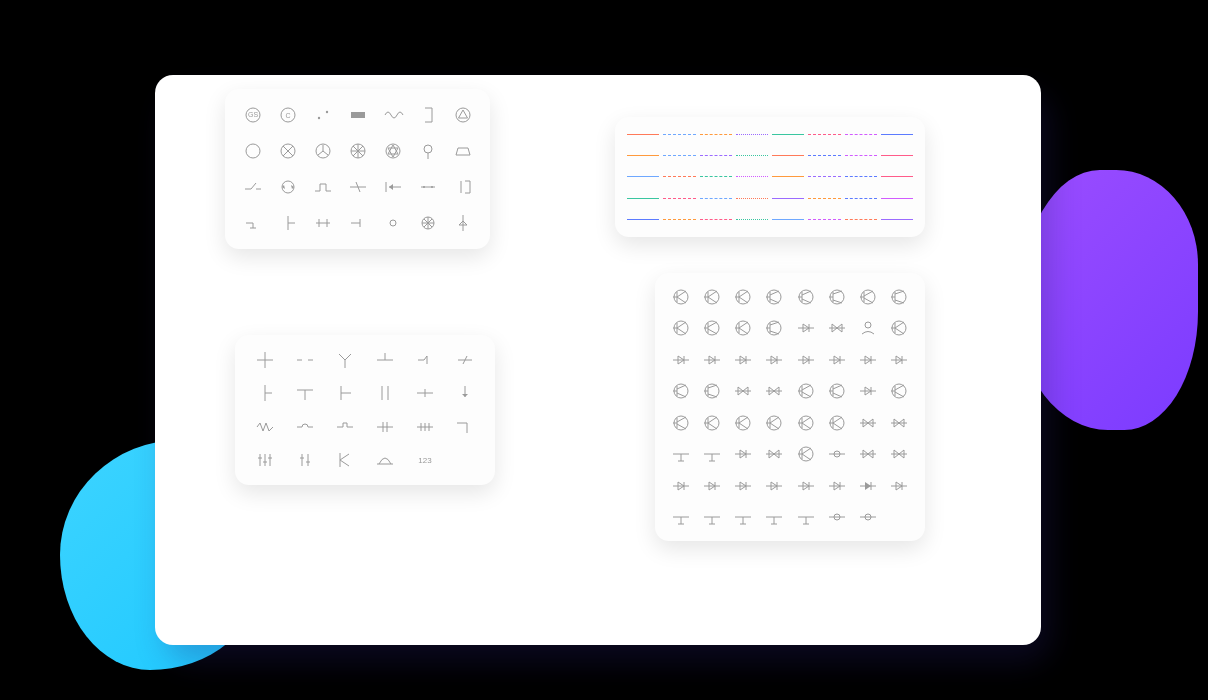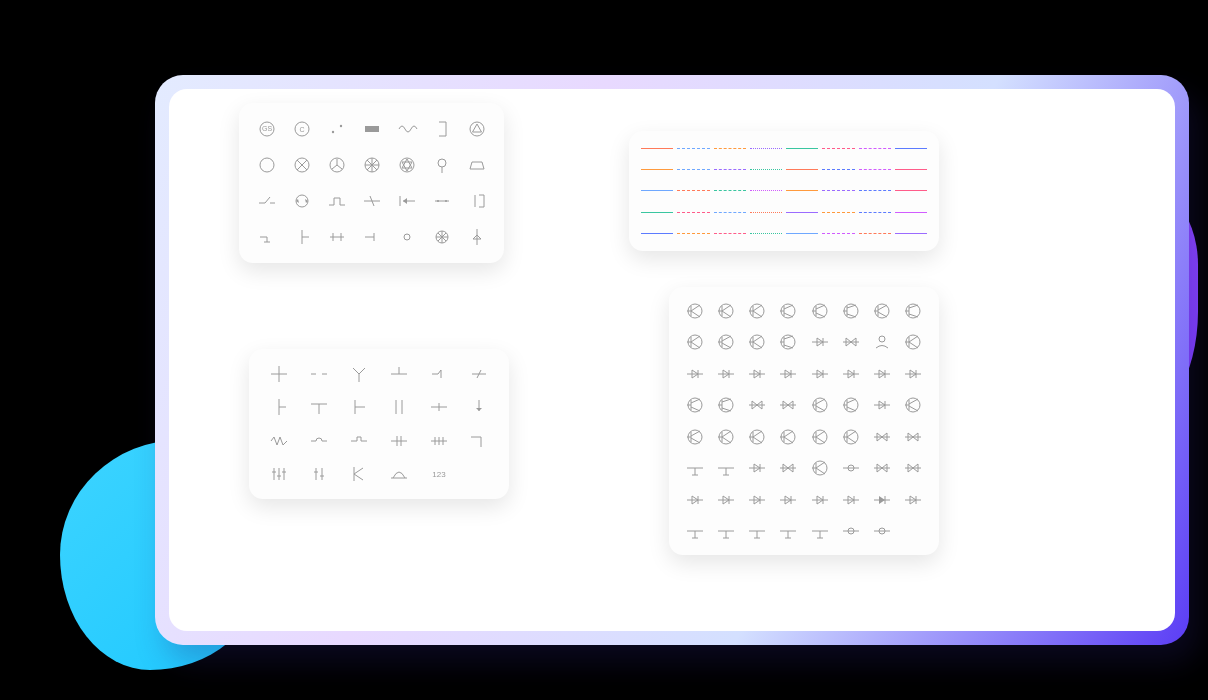--- a/index.html
+++ b/index.html
@@ -32,24 +32,23 @@
     background: linear-gradient(135deg, #9b4dff 0%, #7b3bff 100%);
     border-radius: 50% 50% 45% 55% / 60% 40% 50% 50%;
     z-index: 1;
   }
 
   
   .outer-card {
     position: absolute;
     left: 155px;
     top: 75px;
-    width: 1034px;
+    width: 886px;
     height: 570px;
     border-radius: 28px;
-    padding: 14px;
     background: linear-gradient(115deg, #e3ebff 0%, #e8d9ff 35%, #d4e0ff 65%, #5b3df5 100%);
     box-shadow: 10px 18px 30px rgba(40, 30, 120, 0.25);
     z-index: 2;
   }
   .inner-card {
     width: 100%;
     height: 100%;
     background: #fff;
     border-radius: 18px;
     position: relative;

